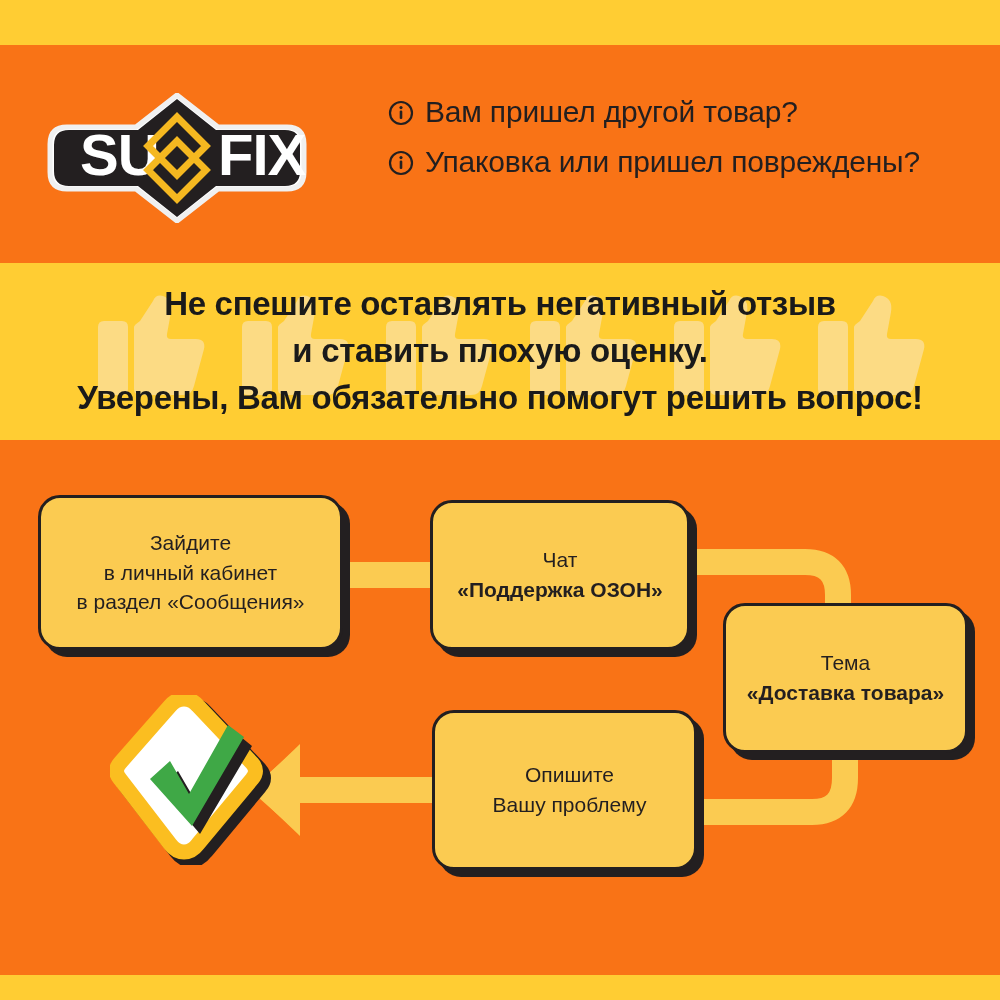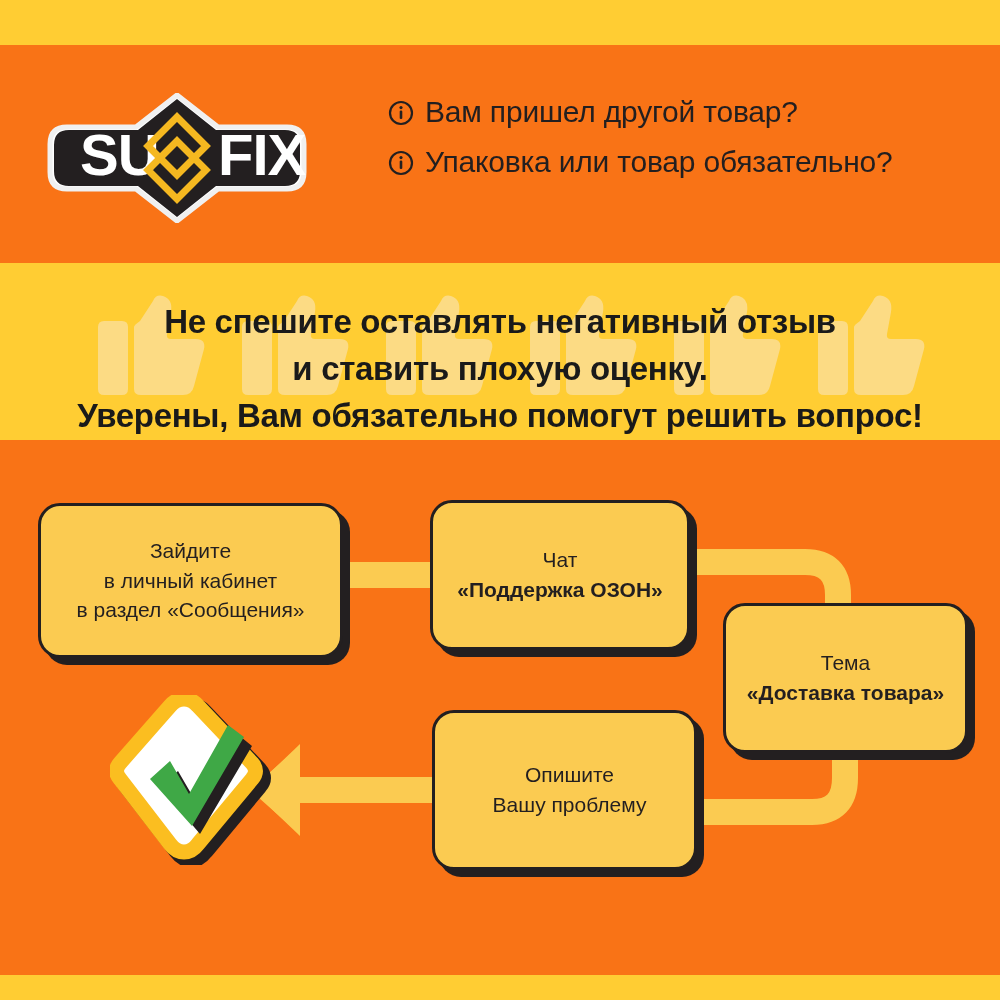--- a/index.html
+++ b/index.html
@@ -84,21 +84,21 @@
     left: 0; top: 0;
     width: 1000px; height: 177px;
   }
   .banner-text {
     position: absolute;
     left: 0; top: 0;
     width: 1000px; height: 177px;
     display: flex;
     flex-direction: column;
     align-items: center;
-    justify-content: flex-end;
+    justify-content: center;
   }
   .banner-line {
     font-size: 33px;
     font-weight: bold;
     color: #1a1a1a;
     line-height: 1.42;
     white-space: nowrap;
     text-align: center;
     letter-spacing: -0.3px;
   }
@@ -129,21 +129,21 @@
     color: #231f20;
     z-index: 3;
   }
   .node-line {
     font-size: 21px;
     line-height: 1.42;
     white-space: nowrap;
   }
   .node-line.strong { font-weight: bold; }
 
-  #node-1 { left: 38px;  top:  63px; width: 305px; height: 155px; }
+  #node-1 { left: 38px;  top:  55px; width: 305px; height: 155px; }
   #node-2 { left: 430px; top:  60px; width: 260px; height: 150px; }
   #node-3 { left: 723px; top: 163px; width: 245px; height: 150px; }
   #node-4 { left: 432px; top: 270px; width: 265px; height: 160px; padding-left: 10px; }
 
   .check-icon {
     position: absolute;
     left: 110px; top: 255px;
     width: 165px; height: 170px;
     z-index: 3;
   }
@@ -187,21 +187,21 @@
 
 
       <div class="bullet-row">
         <span class="info-icon">
           <svg width="26" height="26" viewBox="0 0 26 26">
             <circle cx="13" cy="13" r="11" fill="none" stroke="#231f20" stroke-width="2.2"></circle>
             <circle cx="13" cy="7.6" r="1.6" fill="#231f20"></circle>
             <rect x="11.7" y="10.6" width="2.6" height="8.4" rx="1.1" fill="#231f20"></rect>
           </svg>
         </span>
-        <span class="bullet-text">Упаковка или товар обязательно?</span>
+        <span class="bullet-text">Упаковка или пришел повреждены?</span>
       </div>
 
     </div>
   </div>
 
   <div class="banner">
 
     <svg class="thumbs-layer" width="1000" height="177" viewBox="0 0 1000 177">
       <defs>
         <g id="thumb">

